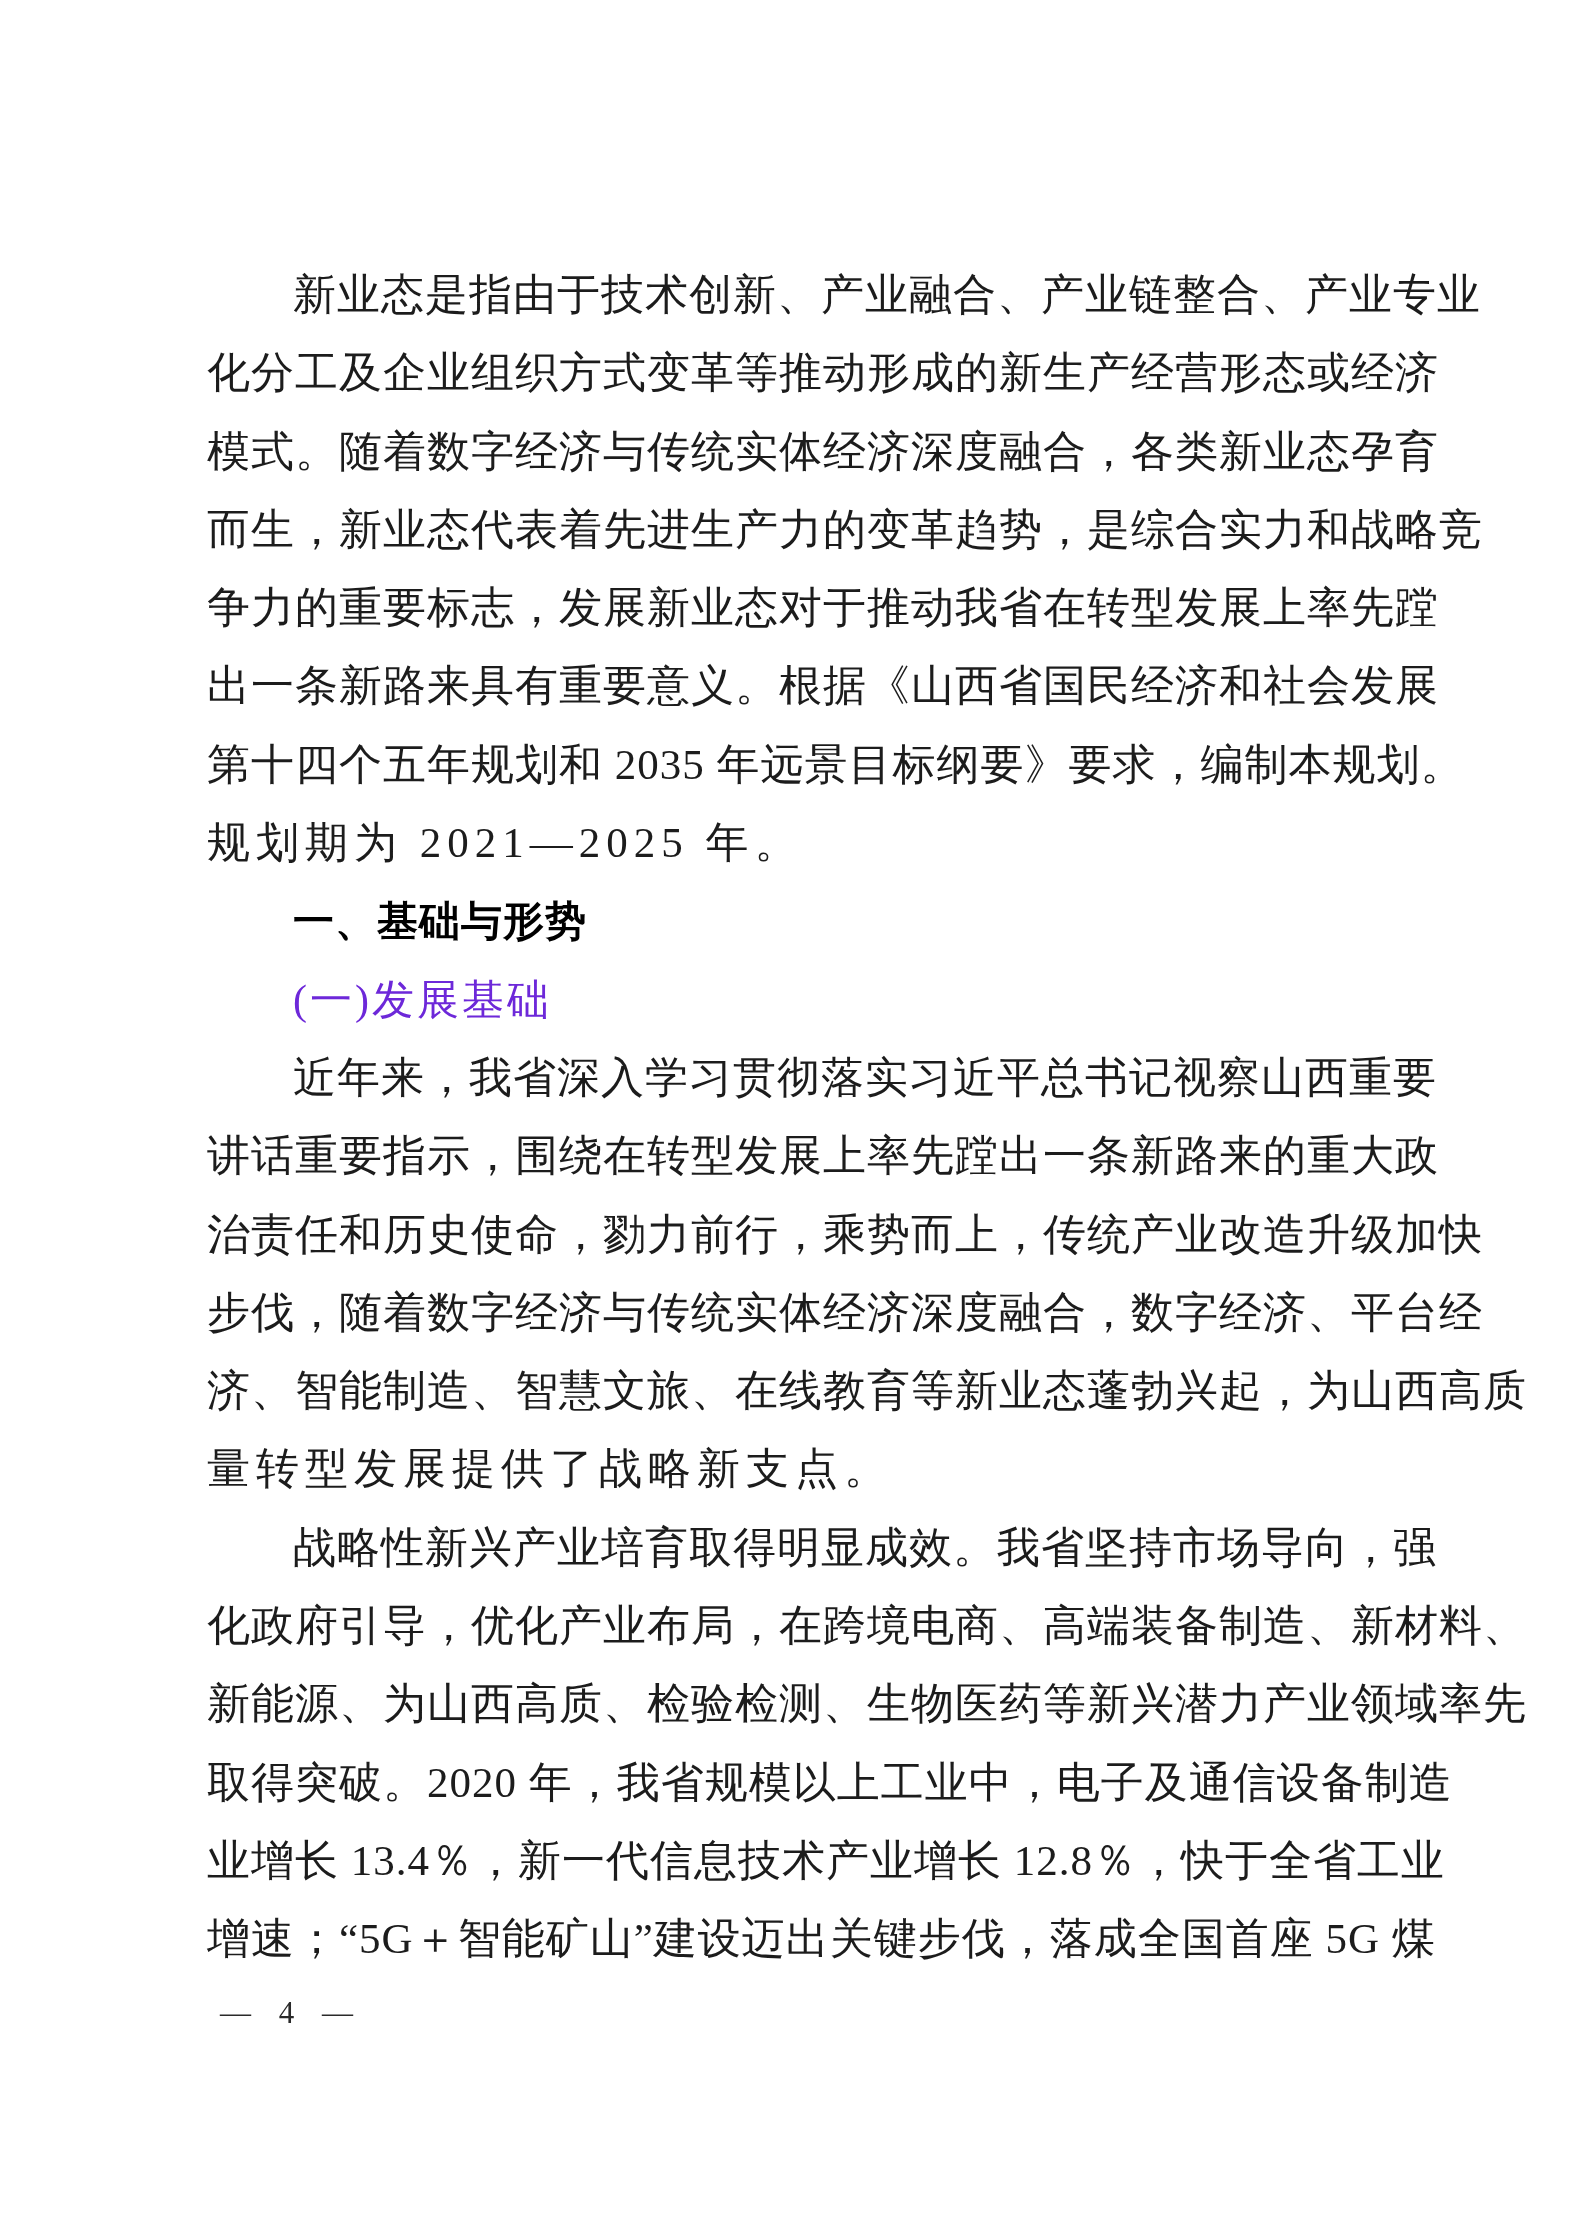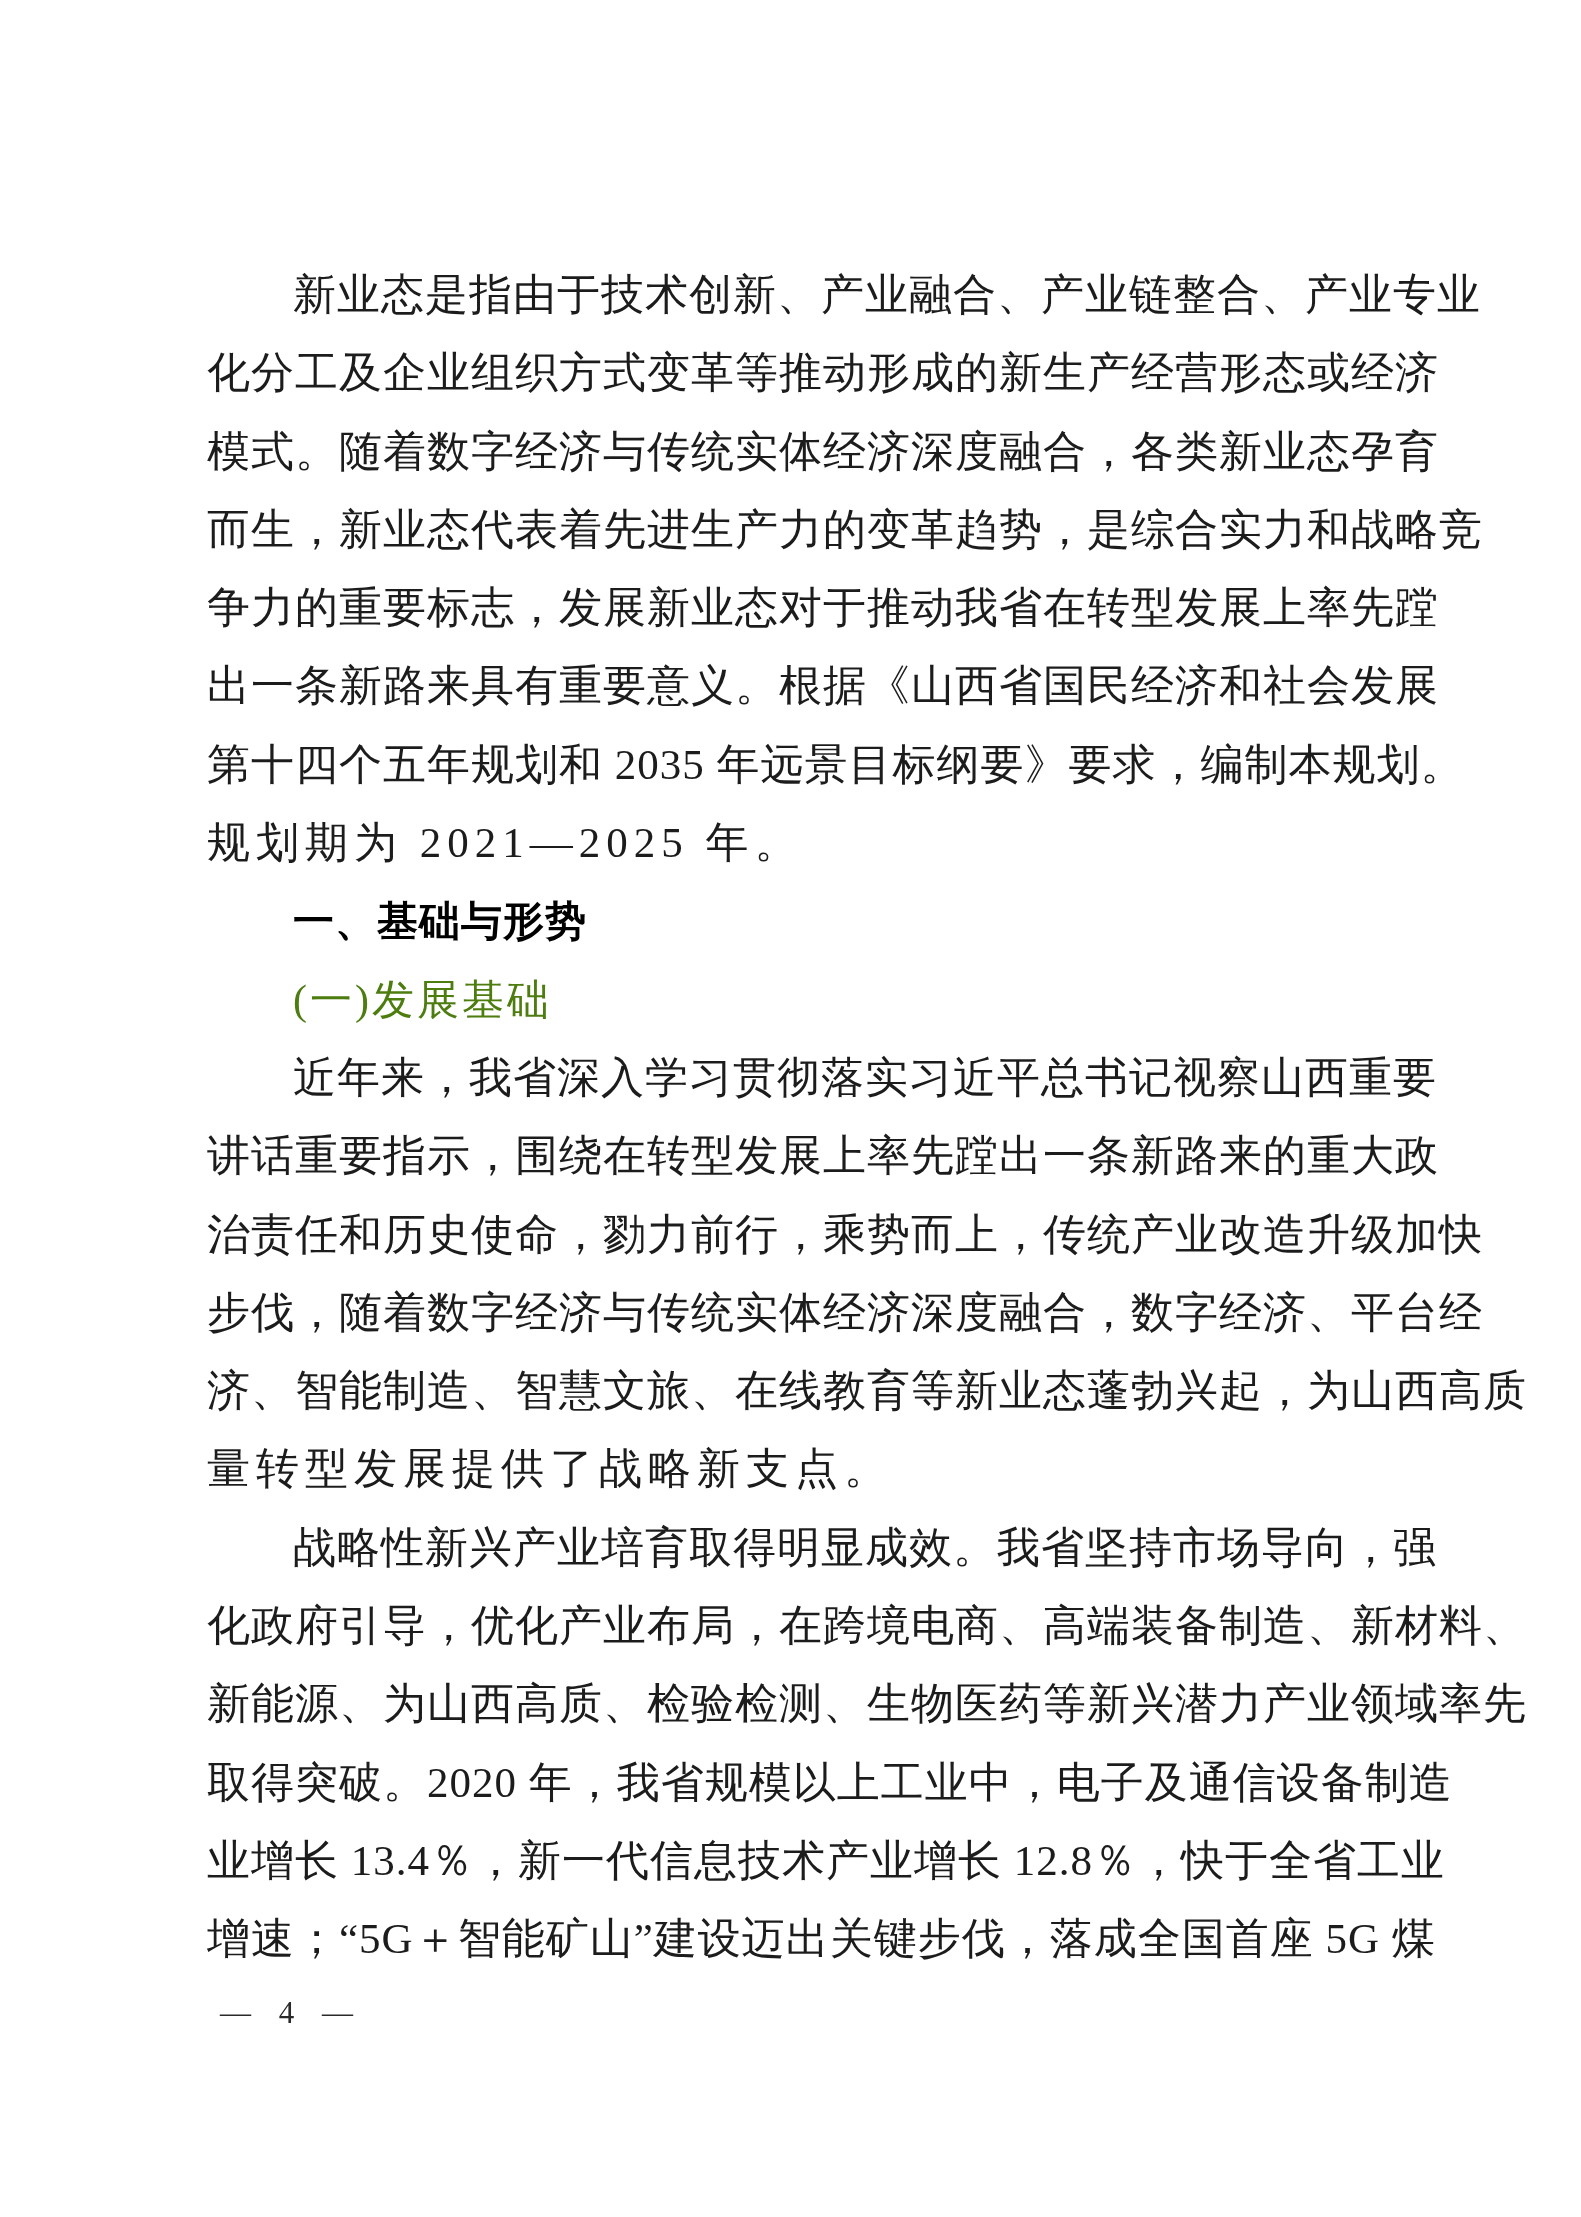--- a/index.html
+++ b/index.html
@@ -50,21 +50,21 @@
     line-height: 78.3px;
     height: 78.3px;
     padding-left: 86px;
     letter-spacing: 1px;
     text-align: left;
     text-align-last: left;
   }
   .heading2 {
     font-family: "Liberation Serif", "DejaVu Serif", serif;
     font-weight: 500;
-    color: #4d7c0f;
+    color: #6d28d9;
     font-size: 42px;
     line-height: 78.3px;
     height: 78.3px;
     padding-left: 86px;
     letter-spacing: 3px;
     text-align: left;
     text-align-last: left;
   }
   .footer {
     margin-top: 14px;

